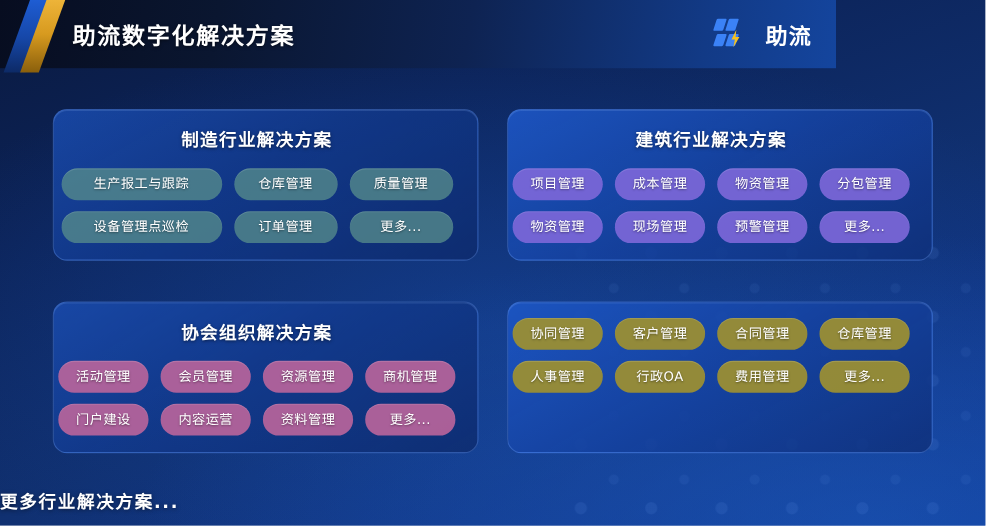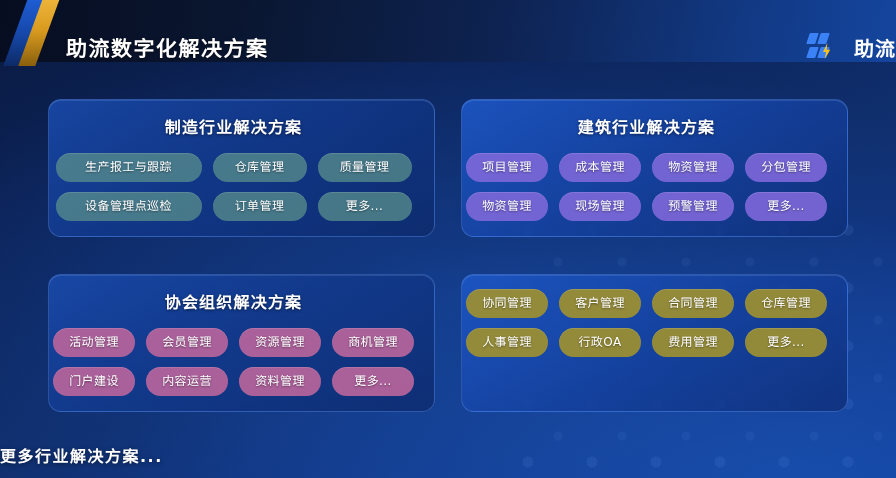--- a/index.html
+++ b/index.html
@@ -34,25 +34,25 @@
       radial-gradient(circle at 12px 12px, rgba(120,170,255,0.10) 5px, rgba(120,170,255,0) 6px),
       radial-gradient(circle at 42px 44px, rgba(120,170,255,0.07) 4px, rgba(120,170,255,0) 5px);
     background-size: 64px 58px, 64px 58px;
     pointer-events: none;
   }
 
   
   .header {
     position: absolute;
     left: 0; top: 0;
-    width: 896px;
+    width: 760px;
     height: 62px;
     background: linear-gradient(100deg, #070d20 0%, #0a1630 26%, #0e2352 56%, #123a86 84%, #14459e 100%);
     display: flex;
-    align-items: flex-end;
+    align-items: center;
   }
 
   .header-mark {
     position: relative;
     width: 56px;
     height: 62px;
     flex: 0 0 56px;
   }
   .header-mark .slab {
     position: absolute;
@@ -75,20 +75,21 @@
     font-size: 21px;
     font-weight: bold;
     color: #ffffff;
     letter-spacing: 1.5px;
     margin-left: 10px;
     text-shadow: 0 1px 3px rgba(0,0,0,0.6);
   }
 
   .header-brand {
     margin-left: auto;
+    margin-right: 22px;
     display: flex;
     align-items: center;
     gap: 18px;
   }
   .brand-glyph {
     position: relative;
     width: 30px;
     height: 30px;
   }
   .brand-glyph i {

